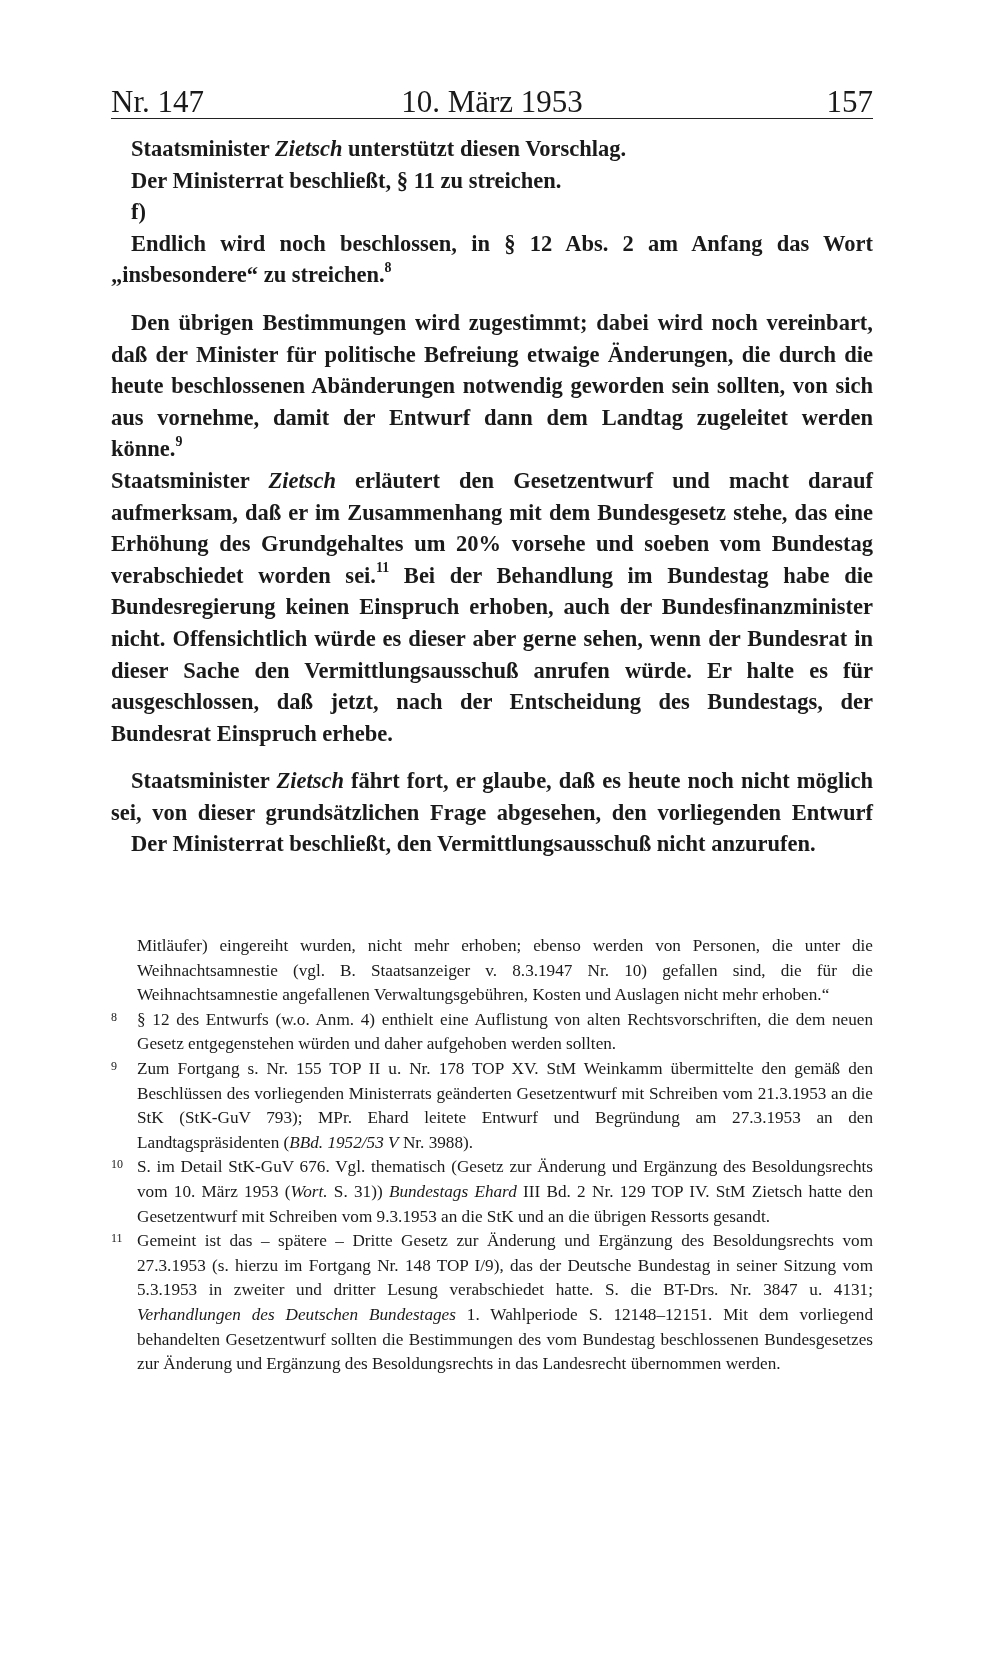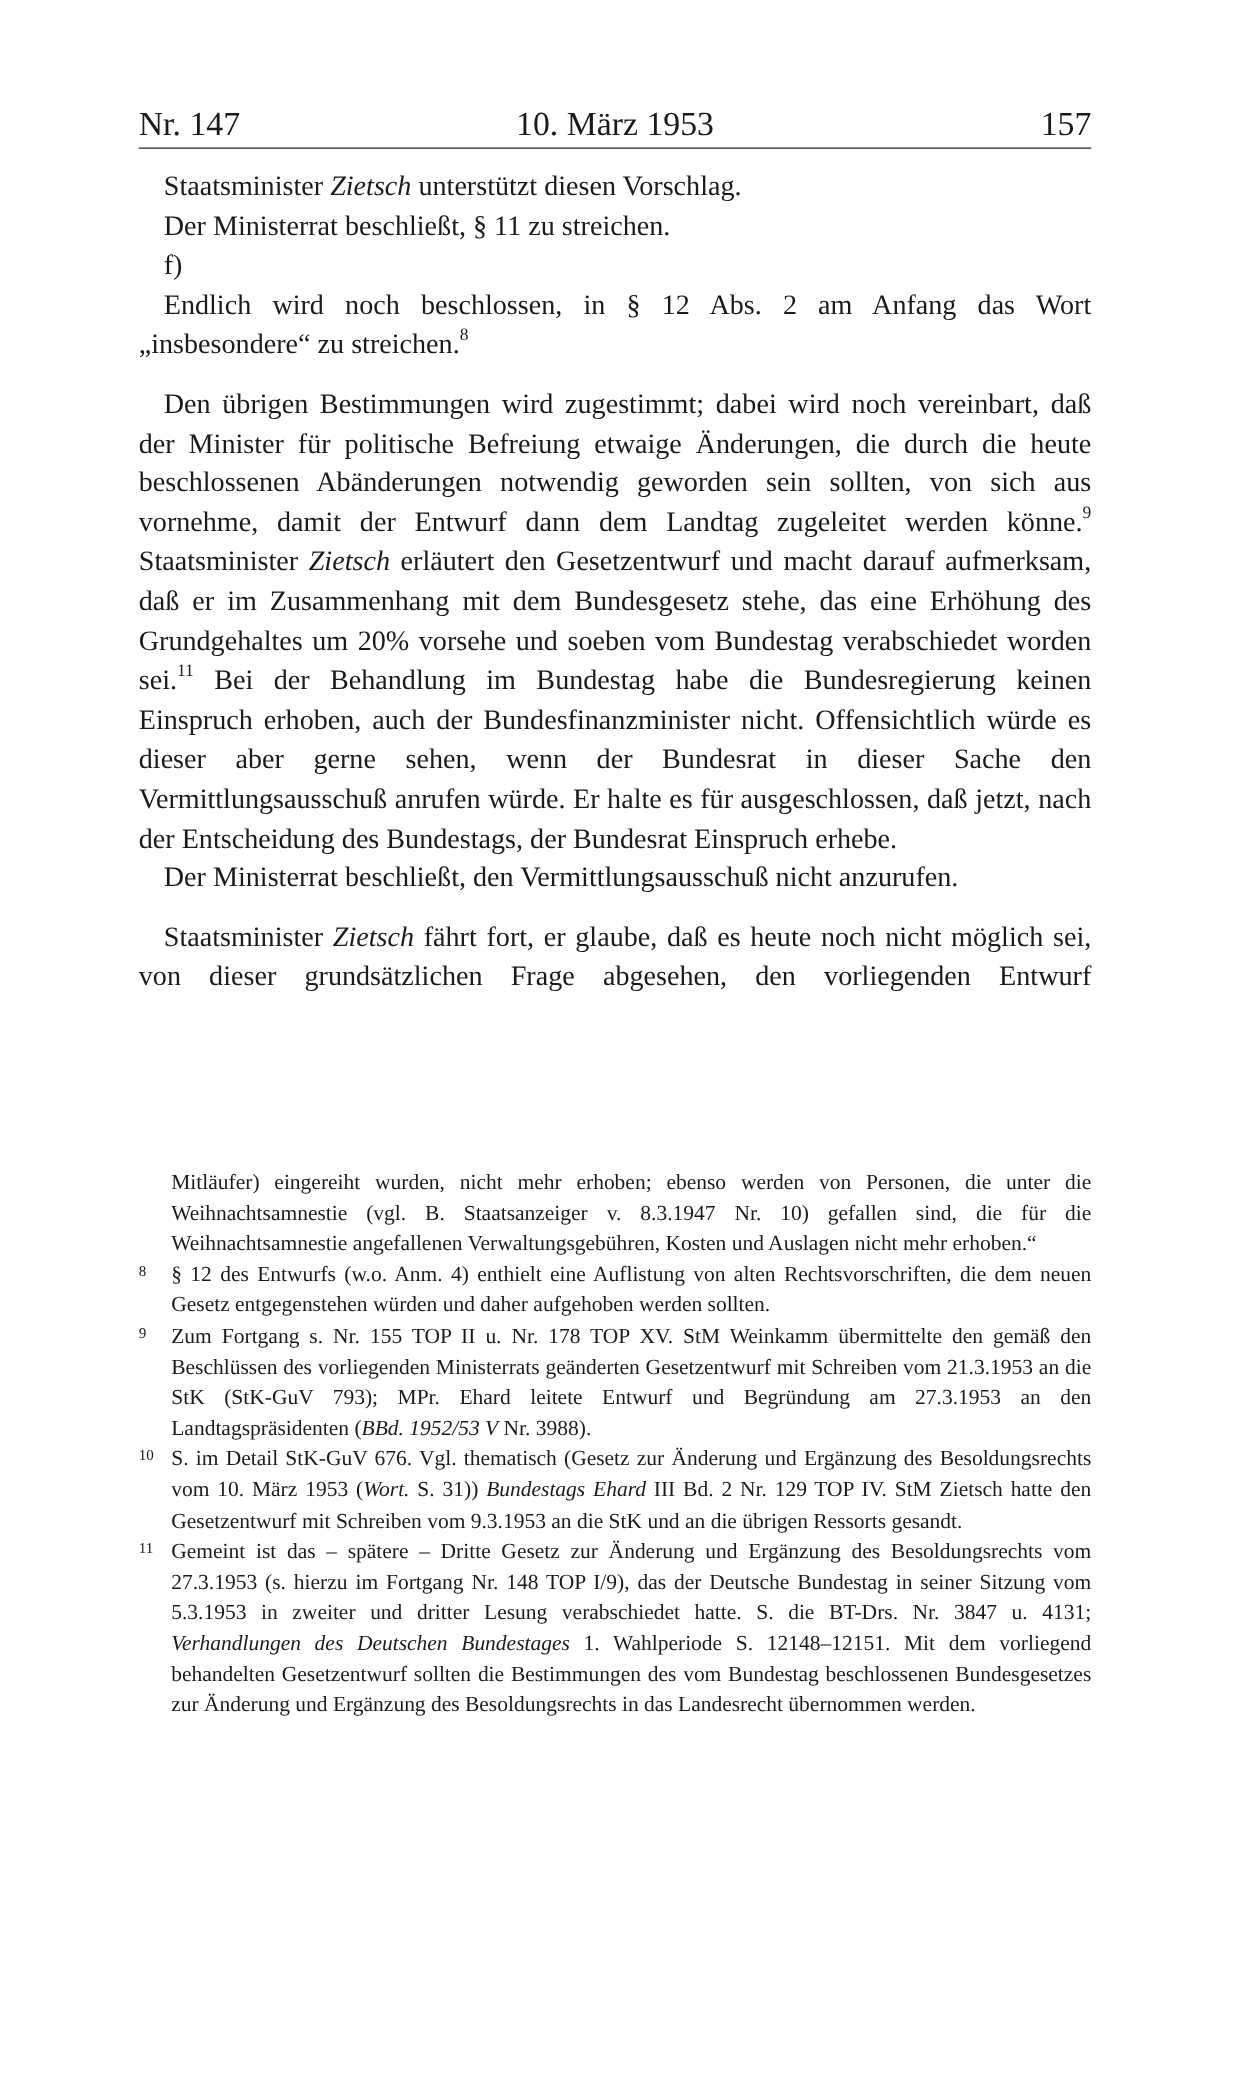--- a/index.html
+++ b/index.html
@@ -1,25 +1,25 @@
 <!DOCTYPE html>
 <html><head>
 <meta charset="utf-8">
 <style>
   html, body { margin: 0; padding: 0; background: #ffffff; }
   body { width: 1000px; height: 1666px; position: relative; overflow: hidden;
          font-family: "Liberation Serif", "DejaVu Serif", serif; color: #1a1a1a; }
   .page { position: absolute; left: 111px; top: 82px; width: 762px; }
-  .header { position: relative; height: 36px; border-bottom: 1.4px solid #222; font-size: 27px; }
+  .header { position: relative; height: 36px; border-bottom: 1.4px solid #222; font-size: 31px; }
   .header span { position: absolute; top: 2px; }
   .h-left { left: 0; }
   .h-center { left: 0; right: 0; text-align: center; }
   .h-right { right: 0; }
   .body { margin-top: 14px; font-size: 22.5px; line-height: 31.6px; }
-  .body p { margin: 0; text-align: justify; }
+  .body p { margin: 0; text-align: justify; font-weight: bold; }
   .body p.indent { text-indent: 20px; }
   .body p.last-left { text-align-last: left; }
   .body p.last-justify { text-align-last: justify; margin-top: 16px; }
   .heading { font-style: italic; margin-top: 9px !important; margin-bottom: 10px !important; }
   sup { font-size: 62%; line-height: 0; position: relative; top: -2px; vertical-align: super; }
   i { font-style: italic; }
   .footnotes { position: absolute; left: 111px; top: 934px; width: 762px; font-size: 17.2px; line-height: 24.6px; }
   .fn { position: relative; padding-left: 26px; text-align: justify; margin: 0; }
   .fn .num { position: absolute; left: 0; top: -3px; font-size: 12px; }
   .fn.first { text-align-last: left; }
@@ -34,22 +34,22 @@
     <span class="h-right">157</span>
   </div>
 
   <div class="body">
     <p class="indent"><span>Staatsminister </span><i>Zietsch</i><span> unterstützt diesen Vorschlag.</span></p>
     <p class="indent">Der Ministerrat beschließt, § 11 zu streichen.</p>
     <p class="indent">f)</p>
     <p class="indent last-left"><span>Endlich wird noch beschlossen, in § 12 Abs. 2 am Anfang das Wort „insbesondere“ zu streichen.</span><sup>8</sup></p>
     <p class="indent last-justify"><span>Den übrigen Bestimmungen wird zugestimmt; dabei wird noch vereinbart, daß der Minister für politische Befreiung etwaige Änderungen, die durch die heute beschlossenen Abänderungen notwendig geworden sein sollten, von sich aus vornehme, damit der Entwurf dann dem Landtag zugeleitet werden könne.</span><sup>9</sup></p>
     <p class="last-left"><span>Staatsminister </span><i>Zietsch</i><span> erläutert den Gesetzentwurf und macht darauf aufmerksam, daß er im Zusammenhang mit dem Bundesgesetz stehe, das eine Erhöhung des Grundgehaltes um 20% vorsehe und soeben vom Bundestag verabschiedet worden sei.</span><sup>11</sup><span> Bei der Behandlung im Bundestag habe die Bundesregierung keinen Einspruch erhoben, auch der Bundesfinanzminister nicht. Offensichtlich würde es dieser aber gerne sehen, wenn der Bundesrat in dieser Sache den Vermittlungsausschuß anrufen würde. Er halte es für ausgeschlossen, daß jetzt, nach der Entscheidung des Bundestags, der Bundesrat Einspruch erhebe.</span></p>
+    <p class="indent last-justify"><span>Staatsminister </span><i>Zietsch</i><span> fährt fort, er glaube, daß es heute noch nicht möglich sei, von dieser grundsätzlichen Frage abgesehen, den vorliegenden Entwurf</span></p>
     <p class="indent">Der Ministerrat beschließt, den Vermittlungsausschuß nicht anzurufen.</p>
-    <p class="indent last-justify"><span>Staatsminister </span><i>Zietsch</i><span> fährt fort, er glaube, daß es heute noch nicht möglich sei, von dieser grundsätzlichen Frage abgesehen, den vorliegenden Entwurf</span></p>
   </div>
 </div>
 
 <div class="footnotes">
   <p class="fn first"><span>Mitläufer) eingereiht wurden, nicht mehr erhoben; ebenso werden von Personen, die unter die Weihnachtsamnestie (vgl. B. Staatsanzeiger v. 8.3.1947 Nr. 10) gefallen sind, die für die Weihnachtsamnestie angefallenen Verwaltungsgebühren, Kosten und Auslagen nicht mehr erhoben.“</span></p>
   <p class="fn first"><span class="num">8</span><span>§ 12 des Entwurfs (w.o. Anm. 4) enthielt eine Auflistung von alten Rechtsvorschriften, die dem neuen Gesetz entgegenstehen würden und daher aufgehoben werden sollten.</span></p>
   <p class="fn first"><span class="num">9</span><span>Zum Fortgang s. Nr. 155 TOP II u. Nr. 178 TOP XV. StM Weinkamm übermittelte den gemäß den Beschlüssen des vorliegenden Ministerrats geänderten Gesetzentwurf mit Schreiben vom 21.3.1953 an die StK (StK-GuV 793); MPr. Ehard leitete Entwurf und Begründung am 27.3.1953 an den Landtagspräsidenten (</span><i>BBd. 1952/53 V</i><span> Nr. 3988).</span></p>
   <p class="fn first"><span class="num">10</span><span>S. im Detail StK-GuV 676. Vgl. thematisch (Gesetz zur Änderung und Ergänzung des Besoldungsrechts vom 10. März 1953 (</span><i>Wort.</i><span> S. 31)) </span><i>Bundestags Ehard</i><span> III Bd. 2 Nr. 129 TOP IV. StM Zietsch hatte den Gesetzentwurf mit Schreiben vom 9.3.1953 an die StK und an die übrigen Ressorts gesandt.</span></p>
   <p class="fn first"><span class="num">11</span><span>Gemeint ist das – spätere – Dritte Gesetz zur Änderung und Ergänzung des Besoldungsrechts vom 27.3.1953 (s. hierzu im Fortgang Nr. 148 TOP I/9), das der Deutsche Bundestag in seiner Sitzung vom 5.3.1953 in zweiter und dritter Lesung verabschiedet hatte. S. die BT-Drs. Nr. 3847 u. 4131; </span><i>Verhandlungen des Deutschen Bundestages</i><span> 1. Wahlperiode S. 12148–12151. Mit dem vorliegend behandelten Gesetzentwurf sollten die Bestimmungen des vom Bundestag beschlossenen Bundesgesetzes zur Änderung und Ergänzung des Besoldungsrechts in das Landesrecht übernommen werden.</span></p>
 </div>

